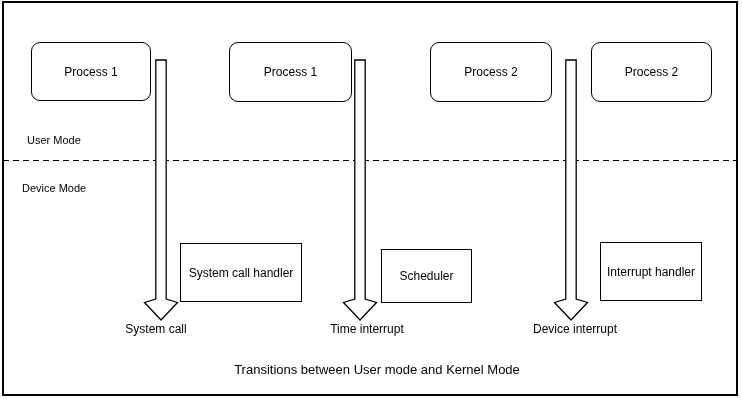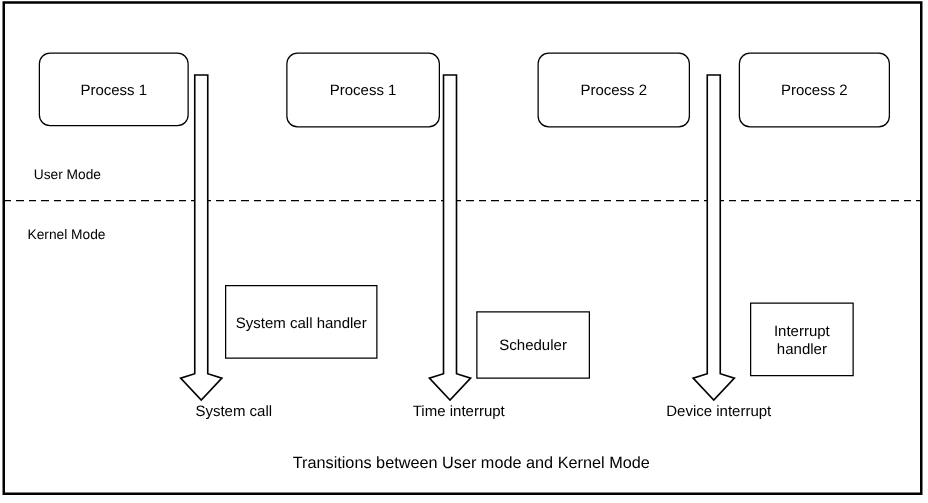--- a/index.html
+++ b/index.html
@@ -45,23 +45,23 @@
     font-size: 12px;
     color: #000000;
     text-align: center;
     margin-top: 21px;
   }
   .node.rounded { border-radius: 9px; }
   .proc-1 { left: 31px;  top: 21px; width: 120px; height: 59px; }
   .proc-2 { left: 229px; top: 21px; width: 123px; height: 60px; }
   .proc-3 { left: 430px; top: 21px; width: 122px; height: 60px; }
   .proc-4 { left: 591px; top: 21px; width: 121px; height: 60px; }
-  .kbox-1 { left: 180px; top: 207px; width: 122px; height: 59px; }
+  .kbox-1 { left: 180px; top: 222px; width: 122px; height: 59px; }
   .kbox-2 { left: 381px; top: 228px; width: 91px;  height: 54px; }
-  .kbox-3 { left: 600px; top: 221px; width: 83px; height: 59px; }
+  .kbox-3 { left: 600px; top: 221px; width: 102px; height: 59px; }
   .mode-label {
     position: absolute;
     font-size: 11px;
     color: #000000;
     white-space: nowrap;
   }
   .mode-user   { left: 27px; top: 134px; }
   .mode-kernel { left: 22px; top: 182px; }
   .arrow-svg {
     position: absolute;
@@ -73,21 +73,21 @@
   .arrow-2 { left: 341.5px; }
   .arrow-3 { left: 552.5px; }
   .transition-label {
     position: absolute;
     top: 322px;
     transform: translateX(-50%);
     font-size: 12px;
     color: #000000;
     white-space: nowrap;
   }
-  .tlabel-1 { left: 156px; margin-left: 31px; }
+  .tlabel-1 { left: 156px; }
   .tlabel-2 { left: 367px; }
   .tlabel-3 { left: 575px; }
   .caption {
     position: absolute;
     top: 362px;
     left: 377px;
     transform: translateX(-50%);
     font-size: 13px;
     color: #000000;
     white-space: nowrap;
@@ -129,21 +129,21 @@
     <span>System call handler</span>
   </div>
   <div class="node kbox-2">
     <span>Scheduler</span>
   </div>
   <div class="node kbox-3">
     <span>Interrupt handler</span>
   </div>
 
   <div class="mode-label mode-user">User Mode</div>
-  <div class="mode-label mode-kernel">Kernel Mode</div>
+  <div class="mode-label mode-kernel">Device Mode</div>
 
   <div class="transition-label tlabel-1">System call</div>
   <div class="transition-label tlabel-2">Time interrupt</div>
   <div class="transition-label tlabel-3">Device interrupt</div>
 
   <div class="caption">Transitions between User mode and Kernel Mode</div>
 
 </div>
 
 </body></html>

